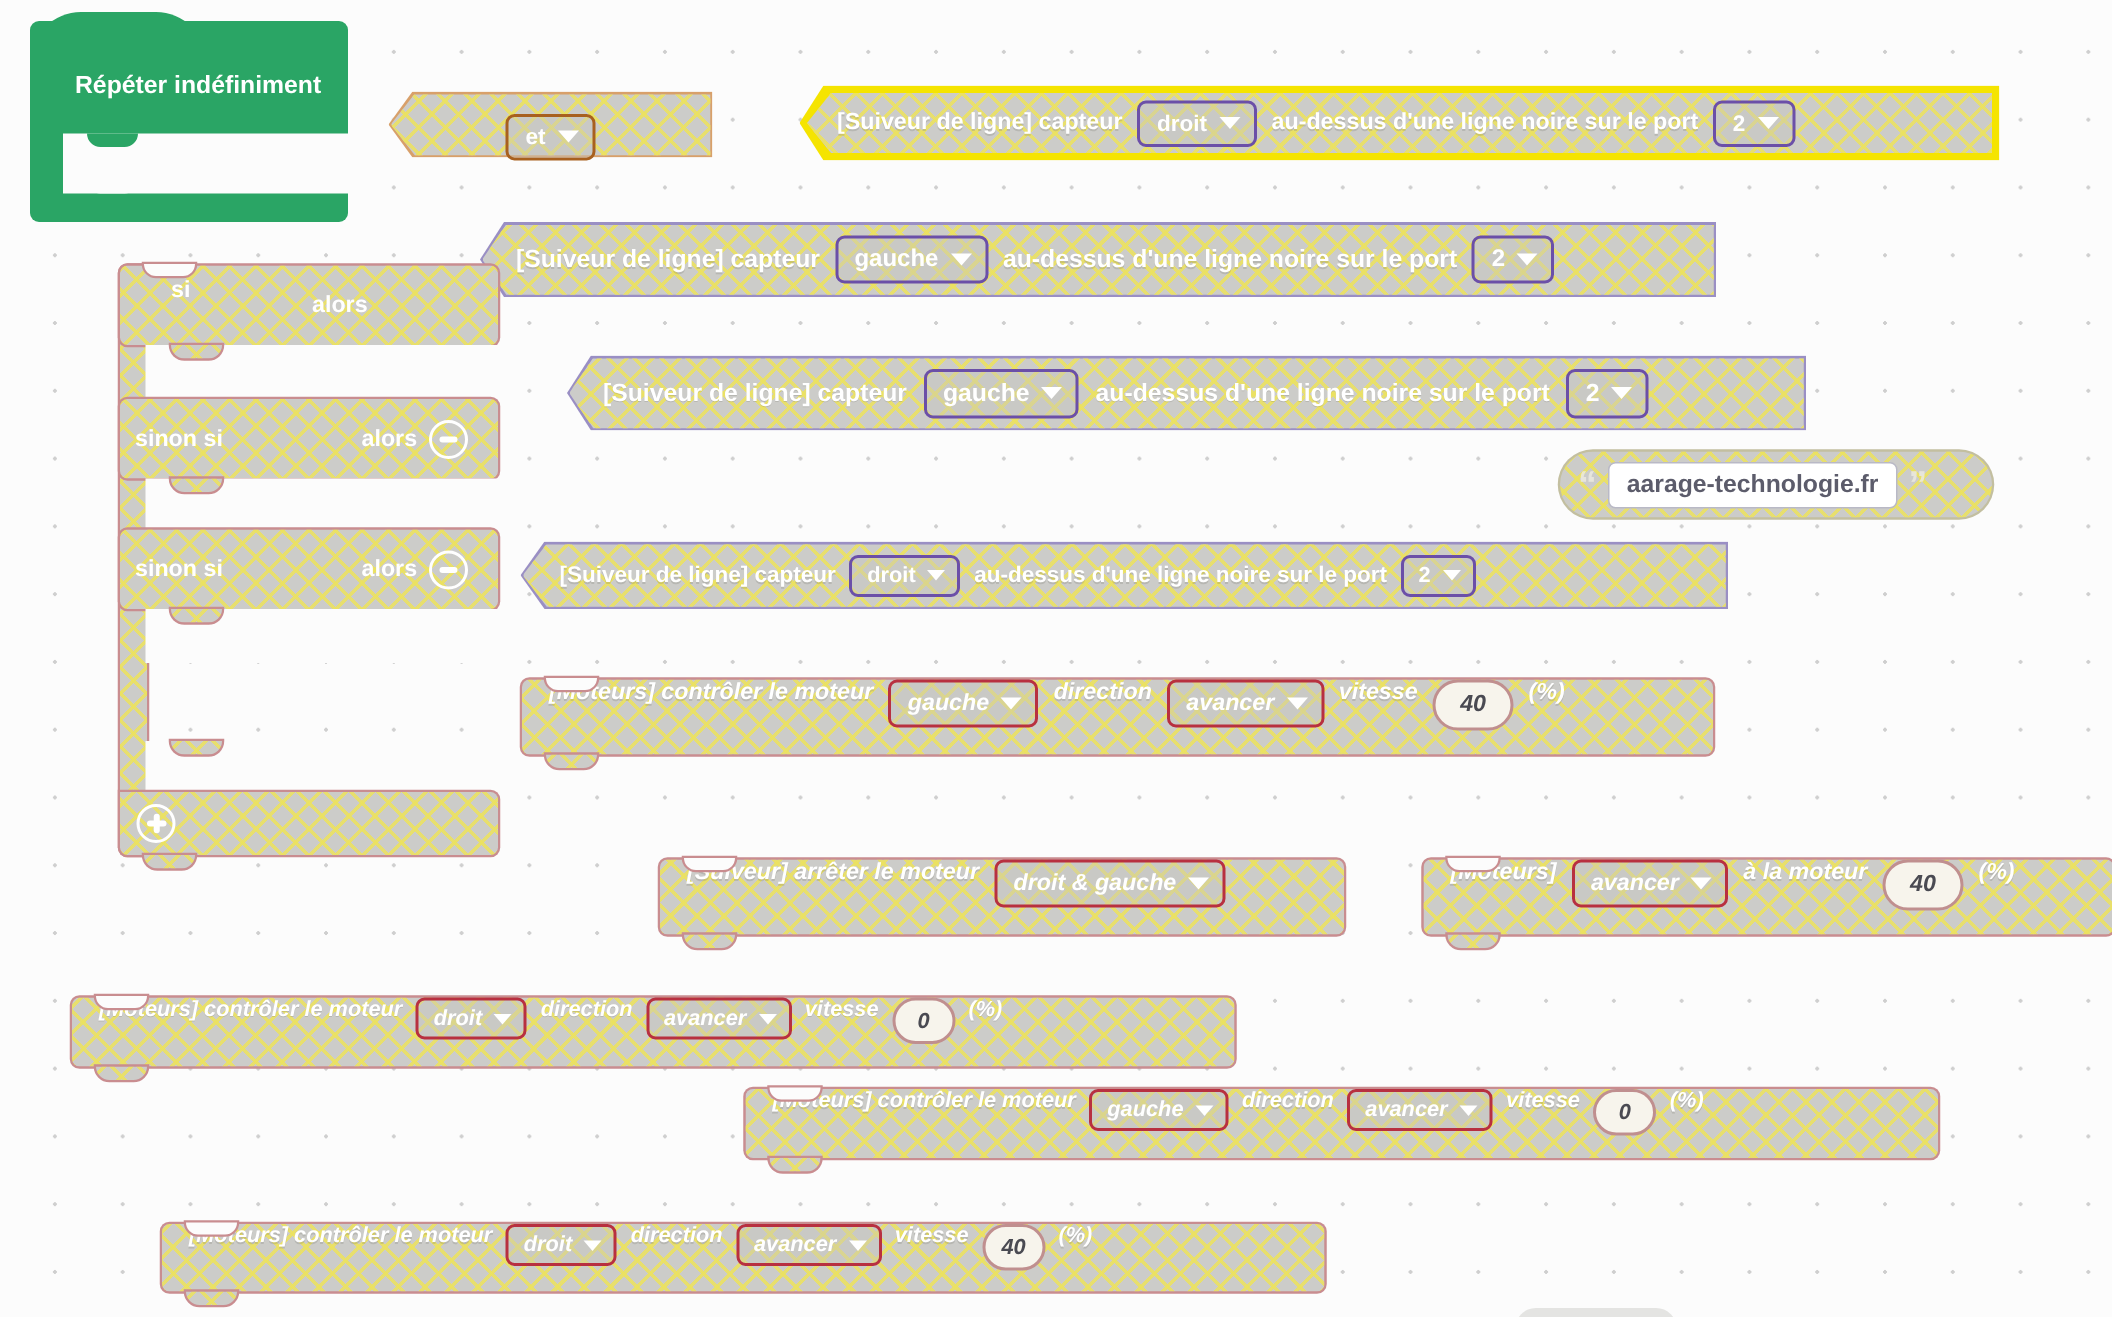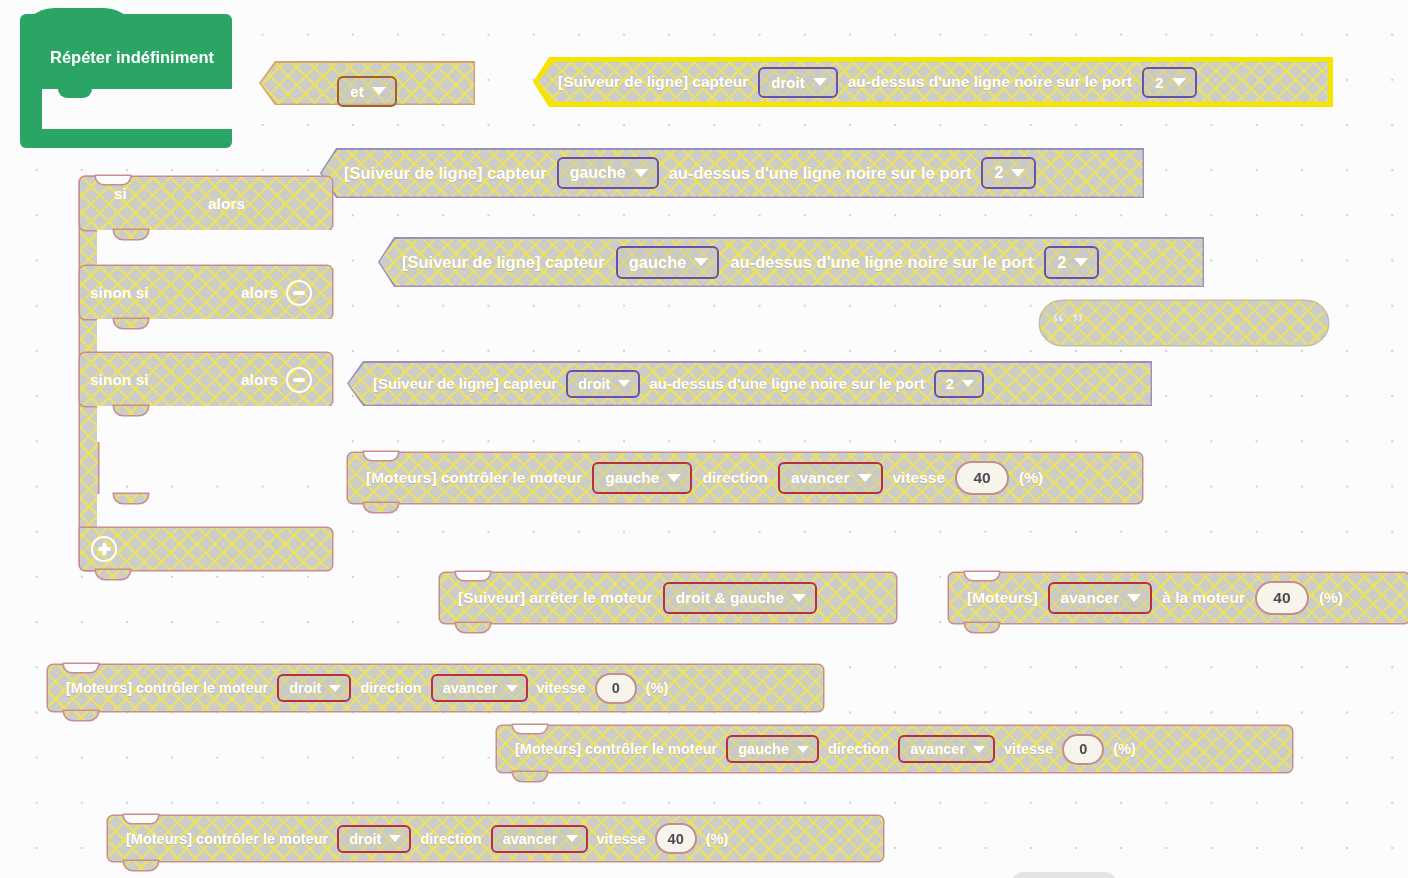--- a/index.html
+++ b/index.html
@@ -58,24 +58,25 @@
   
   .numoval{
     display:inline-flex;align-items:center;justify-content:center;
     min-width:30px;height:30px;padding:0 10px;
     border-radius:18px;border:2px solid #c08f8f;
     background:#f7f4ec;color:#4a4a52;font-weight:bold;
   }
 
   
   .stack{
-    display:flex;align-items:center;gap:10px;
+    display:flex;align-items:flex-start;gap:10px;
     padding-left:18px;padding-right:18px;
     border-radius:5px;
     box-shadow:0 0 0 1.5px #c98d90;
+    font-style:italic;
   }
   .stack::before,.stack::after{content:"";position:absolute;}
   
   .notch-top{
     position:absolute;left:16px;top:-1px;width:34px;height:8px;
     background:#fcfcfc;border-radius:0 0 8px 8px;
     box-shadow:0 0 0 1.5px #c98d90;
   }
   .notch-bot{
     position:absolute;left:16px;bottom:-9px;width:34px;height:9px;
@@ -268,20 +269,21 @@
     <span class="plus" style="left:11px;top:8px;">
       <span class="bar"></span>
         <span class="bar v"></span>
     </span>
   </div>
   <div class="notch-bot hatch" style="left:16px;bottom:-9px;"></div>
 </div>
 
 <div class="blk hatch strblk" style="left:1040px;top:301px;width:288px;height:44px;box-sizing:border-box;">
   <span class="quote">“</span>
+  <span class="strinput" style="font-size:16.5px;">aarage-technologie.fr</span>
   <span class="quote">”</span>
 </div>
 
 <div class="blk hatch stack" style="left:348px;top:453px;width:794px;height:50px;">
   <div class="notch-top"></div>
   <span class="lbl" style="font-size:15.5px;">[Moteurs] contrôler le moteur</span>
   <span class="dd red">
     <span class="ddtxt" style="font-size:15.5px;">gauche</span>
     <span class="caret"></span>
   </span>

